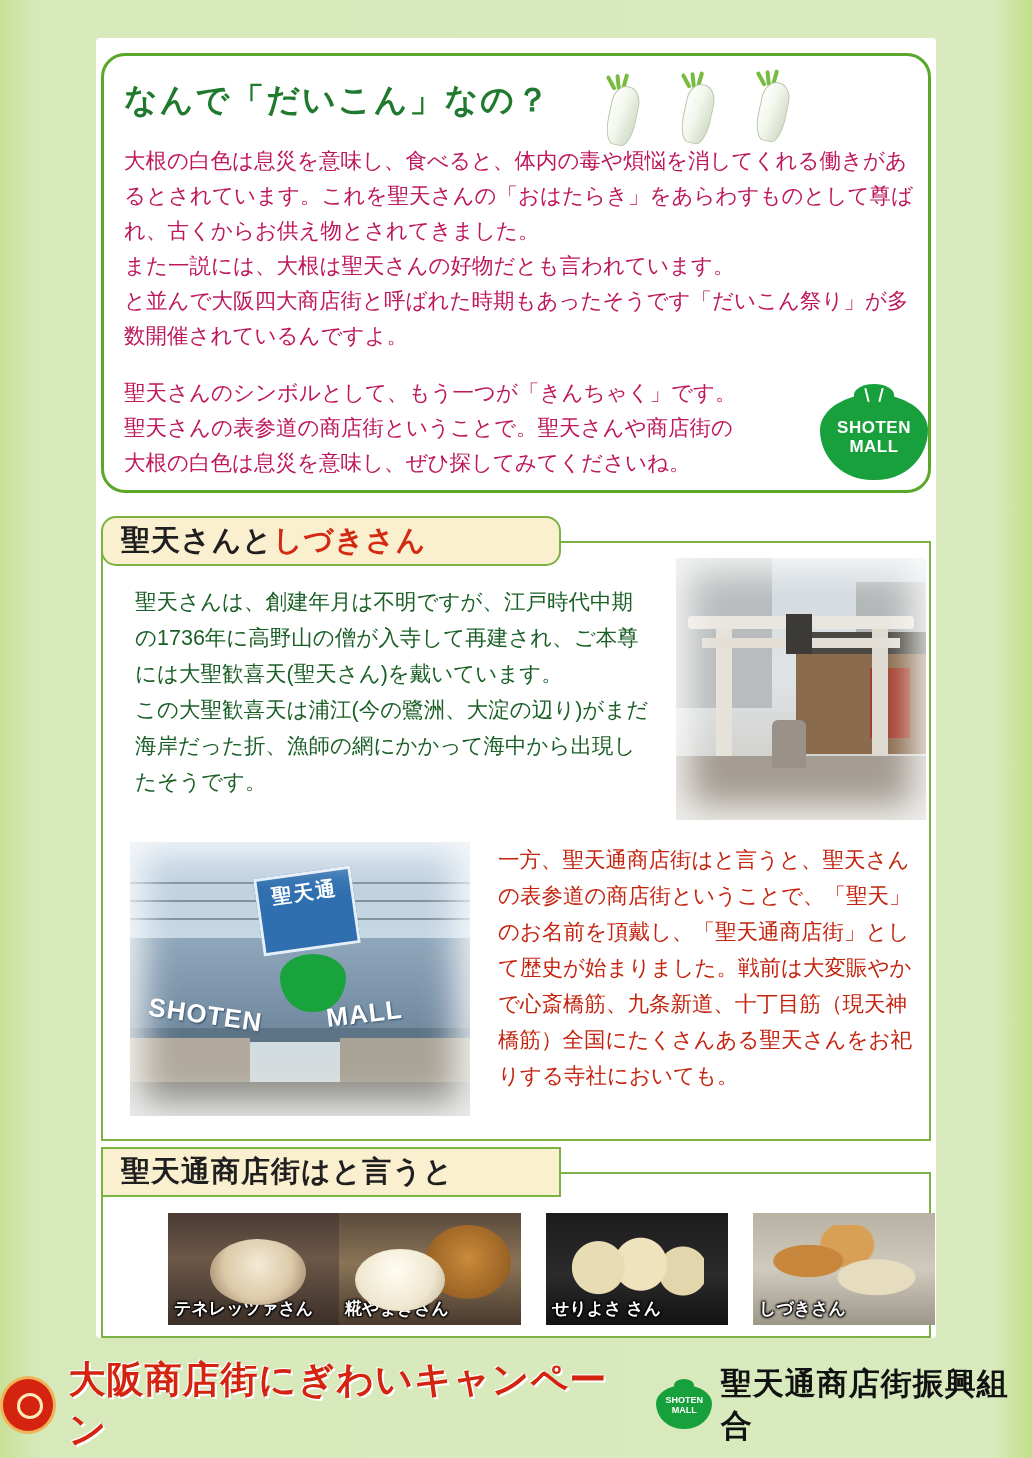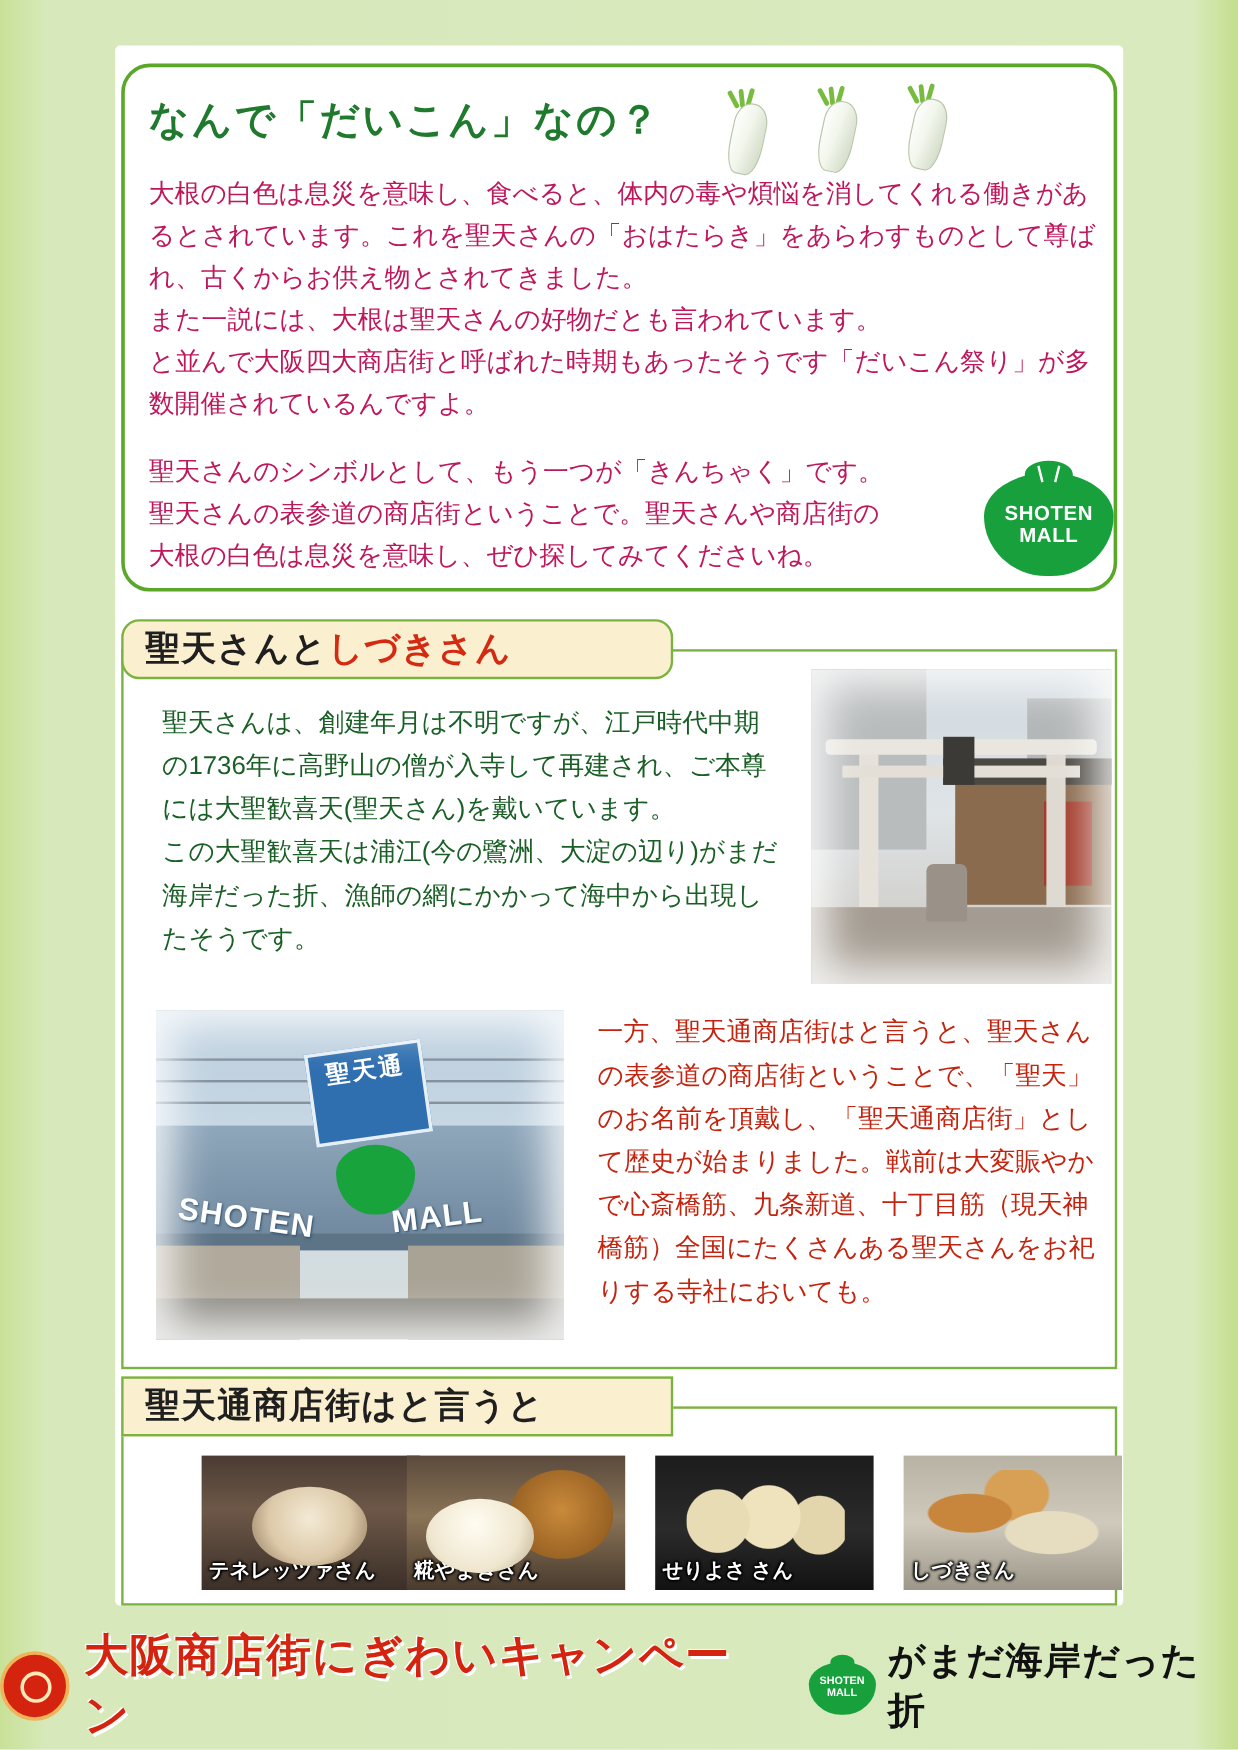--- a/index.html
+++ b/index.html
@@ -463,14 +463,14 @@
   </div>
   <div class="footer-title">大阪商店街にぎわいキャンペーン</div>
   <div class="footer-logo">
     <div class="bag"></div>
     <div class="knot"></div>
     <div class="txt">
       <span>SHOTEN</span>
       <span>MALL</span>
     </div>
   </div>
-  <div class="footer-org">がまだ海岸だった折</div>
+  <div class="footer-org">聖天通商店街振興組合</div>
 </div>
 
 </body></html>

